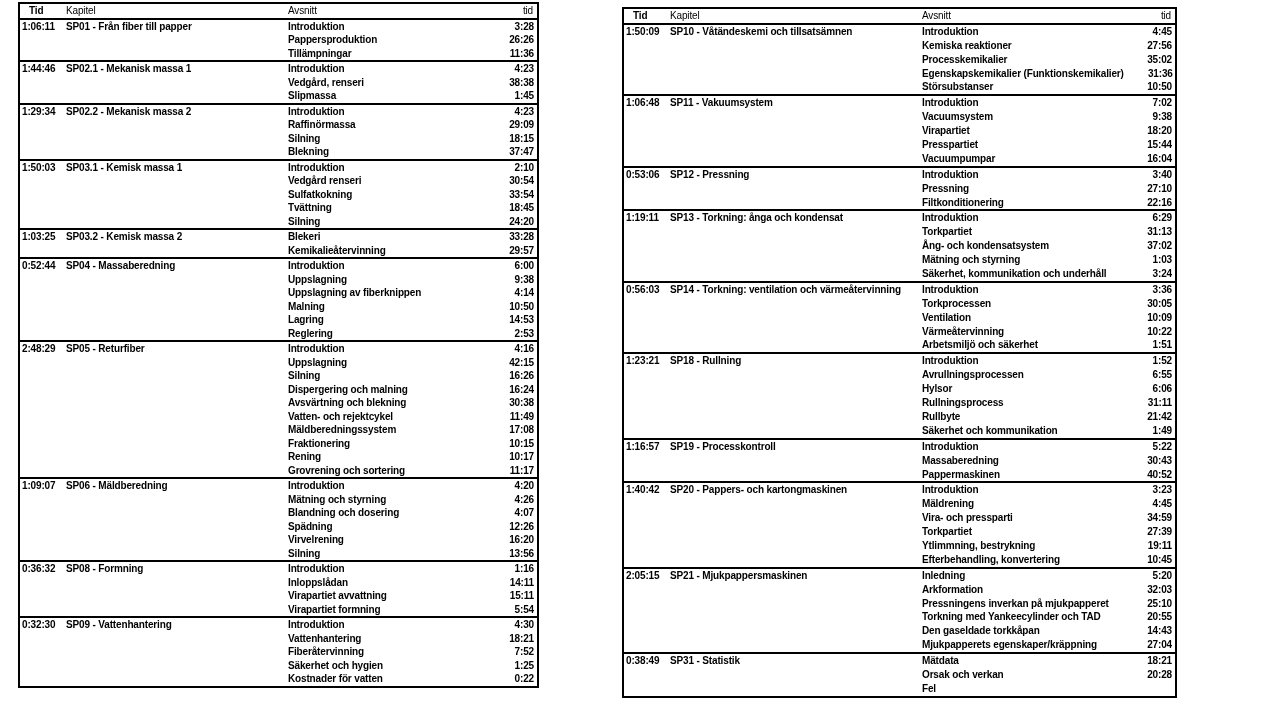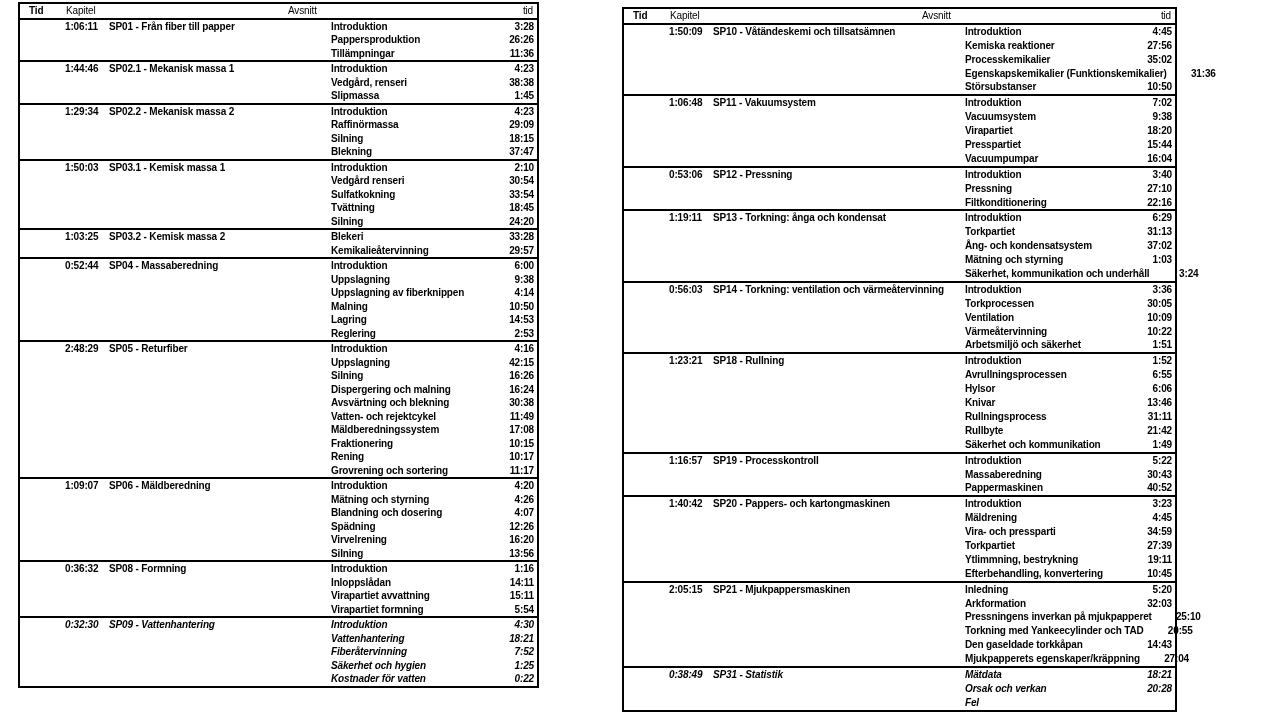--- a/index.html
+++ b/index.html
@@ -34,23 +34,22 @@
     height: var(--rh);
     line-height: var(--rh);
     border-bottom: 2px solid #000000;
     font-weight: normal;
     white-space: nowrap;
   }
   .thead .h-tid-total { font-weight: bold; padding-left: 9px; }
   .thead .h-tid { text-align: right; padding-right: 4px; }
   .group {
     border-bottom: 2px solid #000000;
-    padding-left: 43px;
   }
-  .group:last-child { border-bottom: none; font-style: italic; }
+  .group:last-child { border-bottom: none; }
   .row {
     display: grid;
     grid-template-columns: var(--c1) var(--c2) 1fr 52px;
     height: var(--rh);
     line-height: var(--rh);
     font-weight: bold;
     white-space: nowrap;
   }
   .cell { overflow: visible; }
   .cell.total   { padding-left: 2px; }
@@ -553,26 +552,20 @@
           </div>
           <div class="row">
             <div class="cell total"></div>
             <div class="cell chapter"></div>
             <div class="cell section">Hylsor</div>
             <div class="cell stime">6:06</div>
           </div>
           <div class="row">
             <div class="cell total"></div>
             <div class="cell chapter"></div>
-            <div class="cell section">Knivar</div>
-            <div class="cell stime">13:46</div>
-          </div>
-          <div class="row">
-            <div class="cell total"></div>
-            <div class="cell chapter"></div>
             <div class="cell section">Rullningsprocess</div>
             <div class="cell stime">31:11</div>
           </div>
           <div class="row">
             <div class="cell total"></div>
             <div class="cell chapter"></div>
             <div class="cell section">Rullbyte</div>
             <div class="cell stime">21:42</div>
           </div>
           <div class="row">

